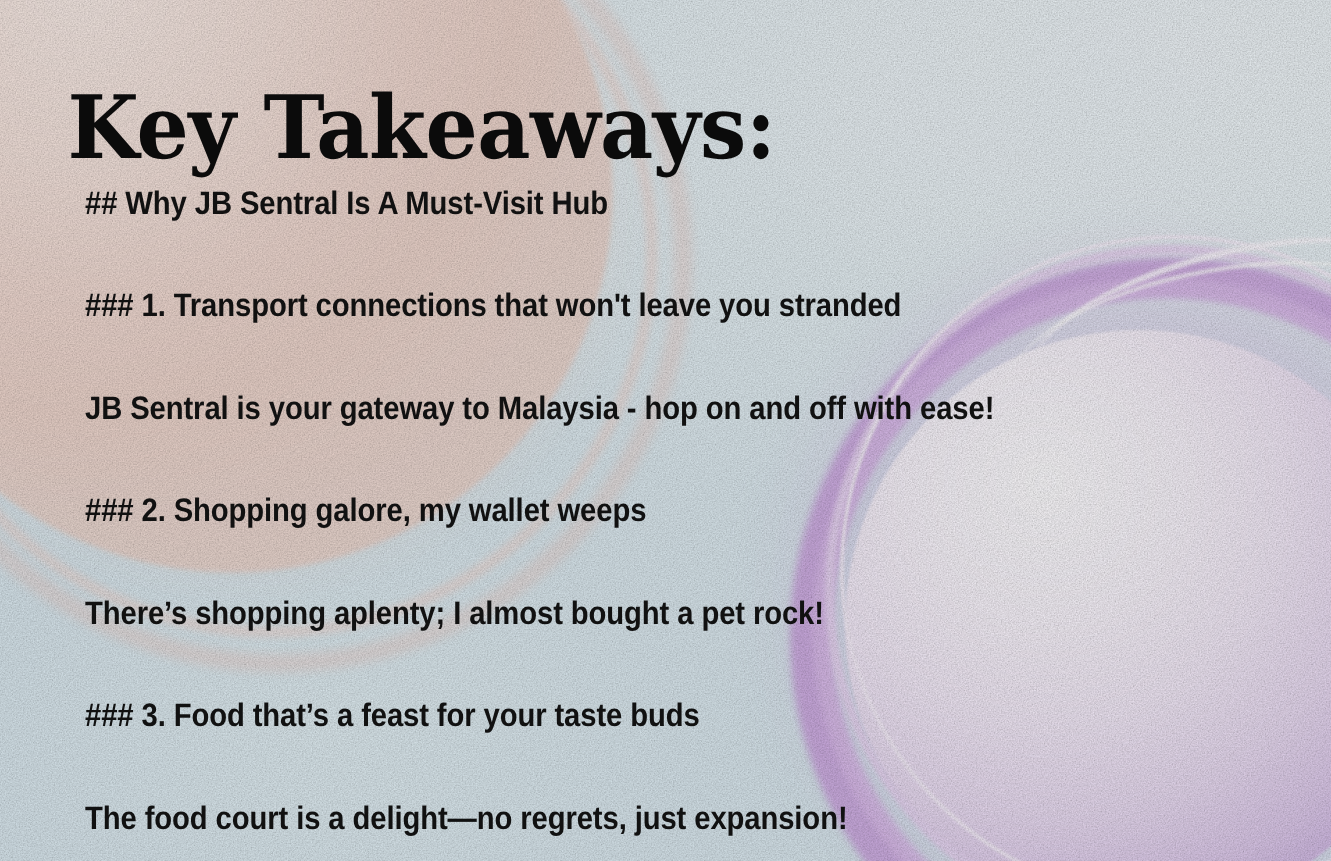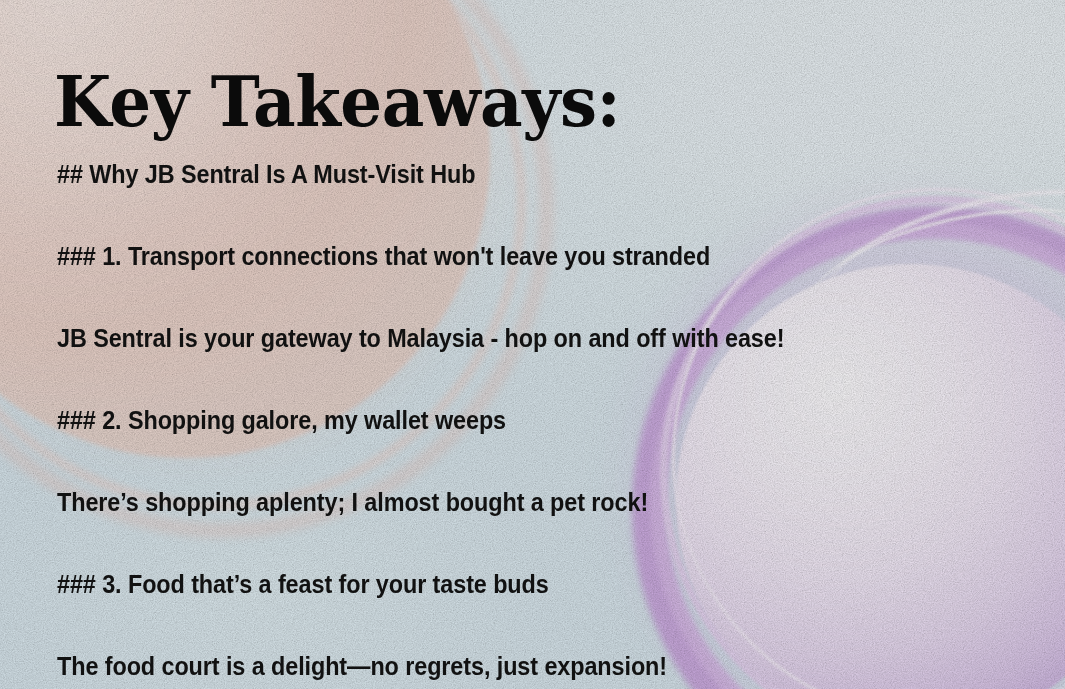--- a/index.html
+++ b/index.html
@@ -207,24 +207,23 @@
     font-size: 70px;
     line-height: 1.0;
     letter-spacing: -0.5px;
     color: #0b0b0b;
     transform: scaleX(0.94);
     transform-origin: left top;
     white-space: nowrap;
   }
   .lines {
     position: absolute;
-    left: 57px;
+    left: 68px;
     top: 148px;
     width: 960px;
-    margin-top: 12px;
   }
   .line {
     color: #111111;
     font-family: "Liberation Sans", sans-serif;
     font-weight: 700;
     font-size: 26px;
     line-height: 1.08;
     letter-spacing: -0.1px;
     white-space: nowrap;
     margin: 0 0 54px 0;

